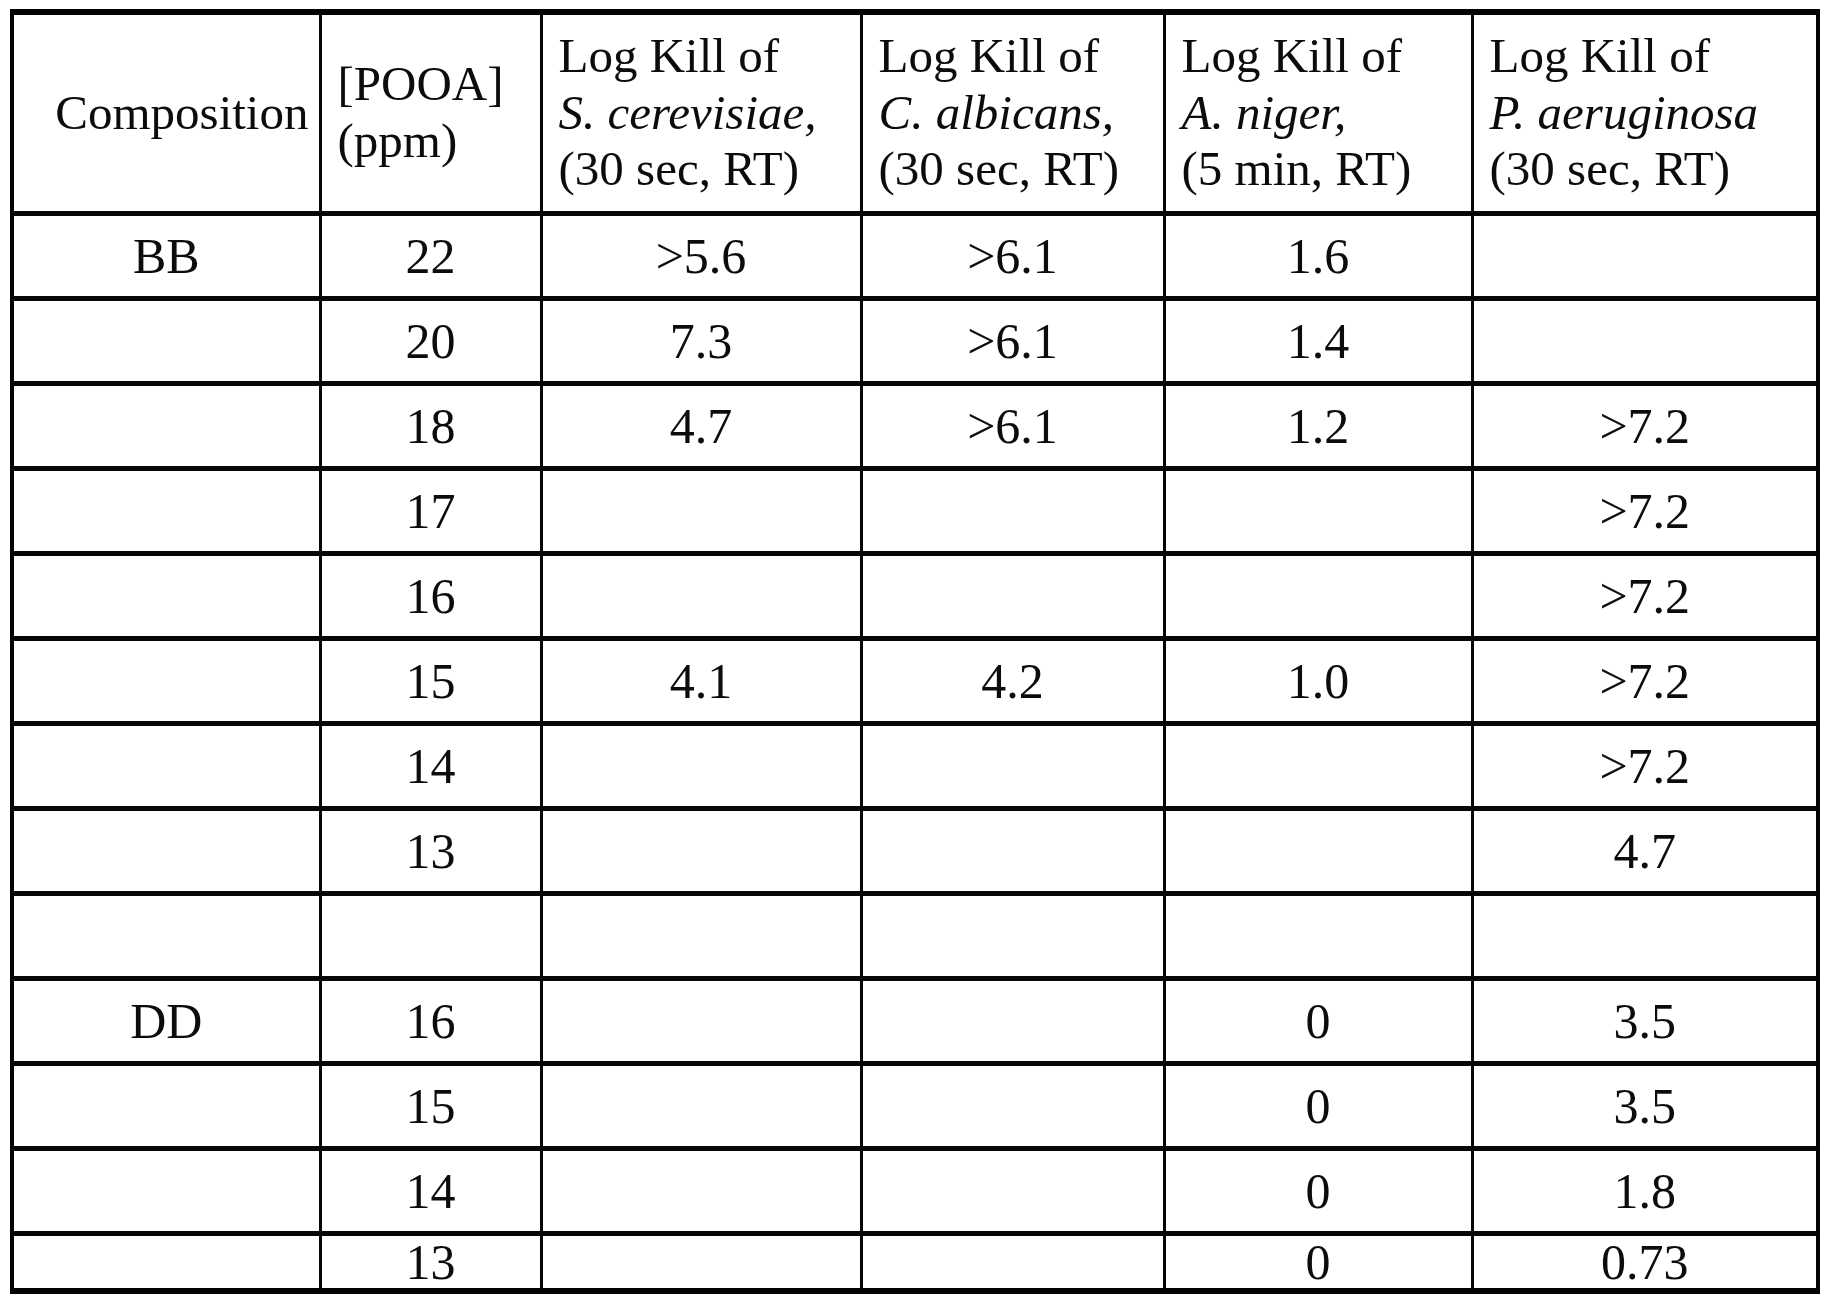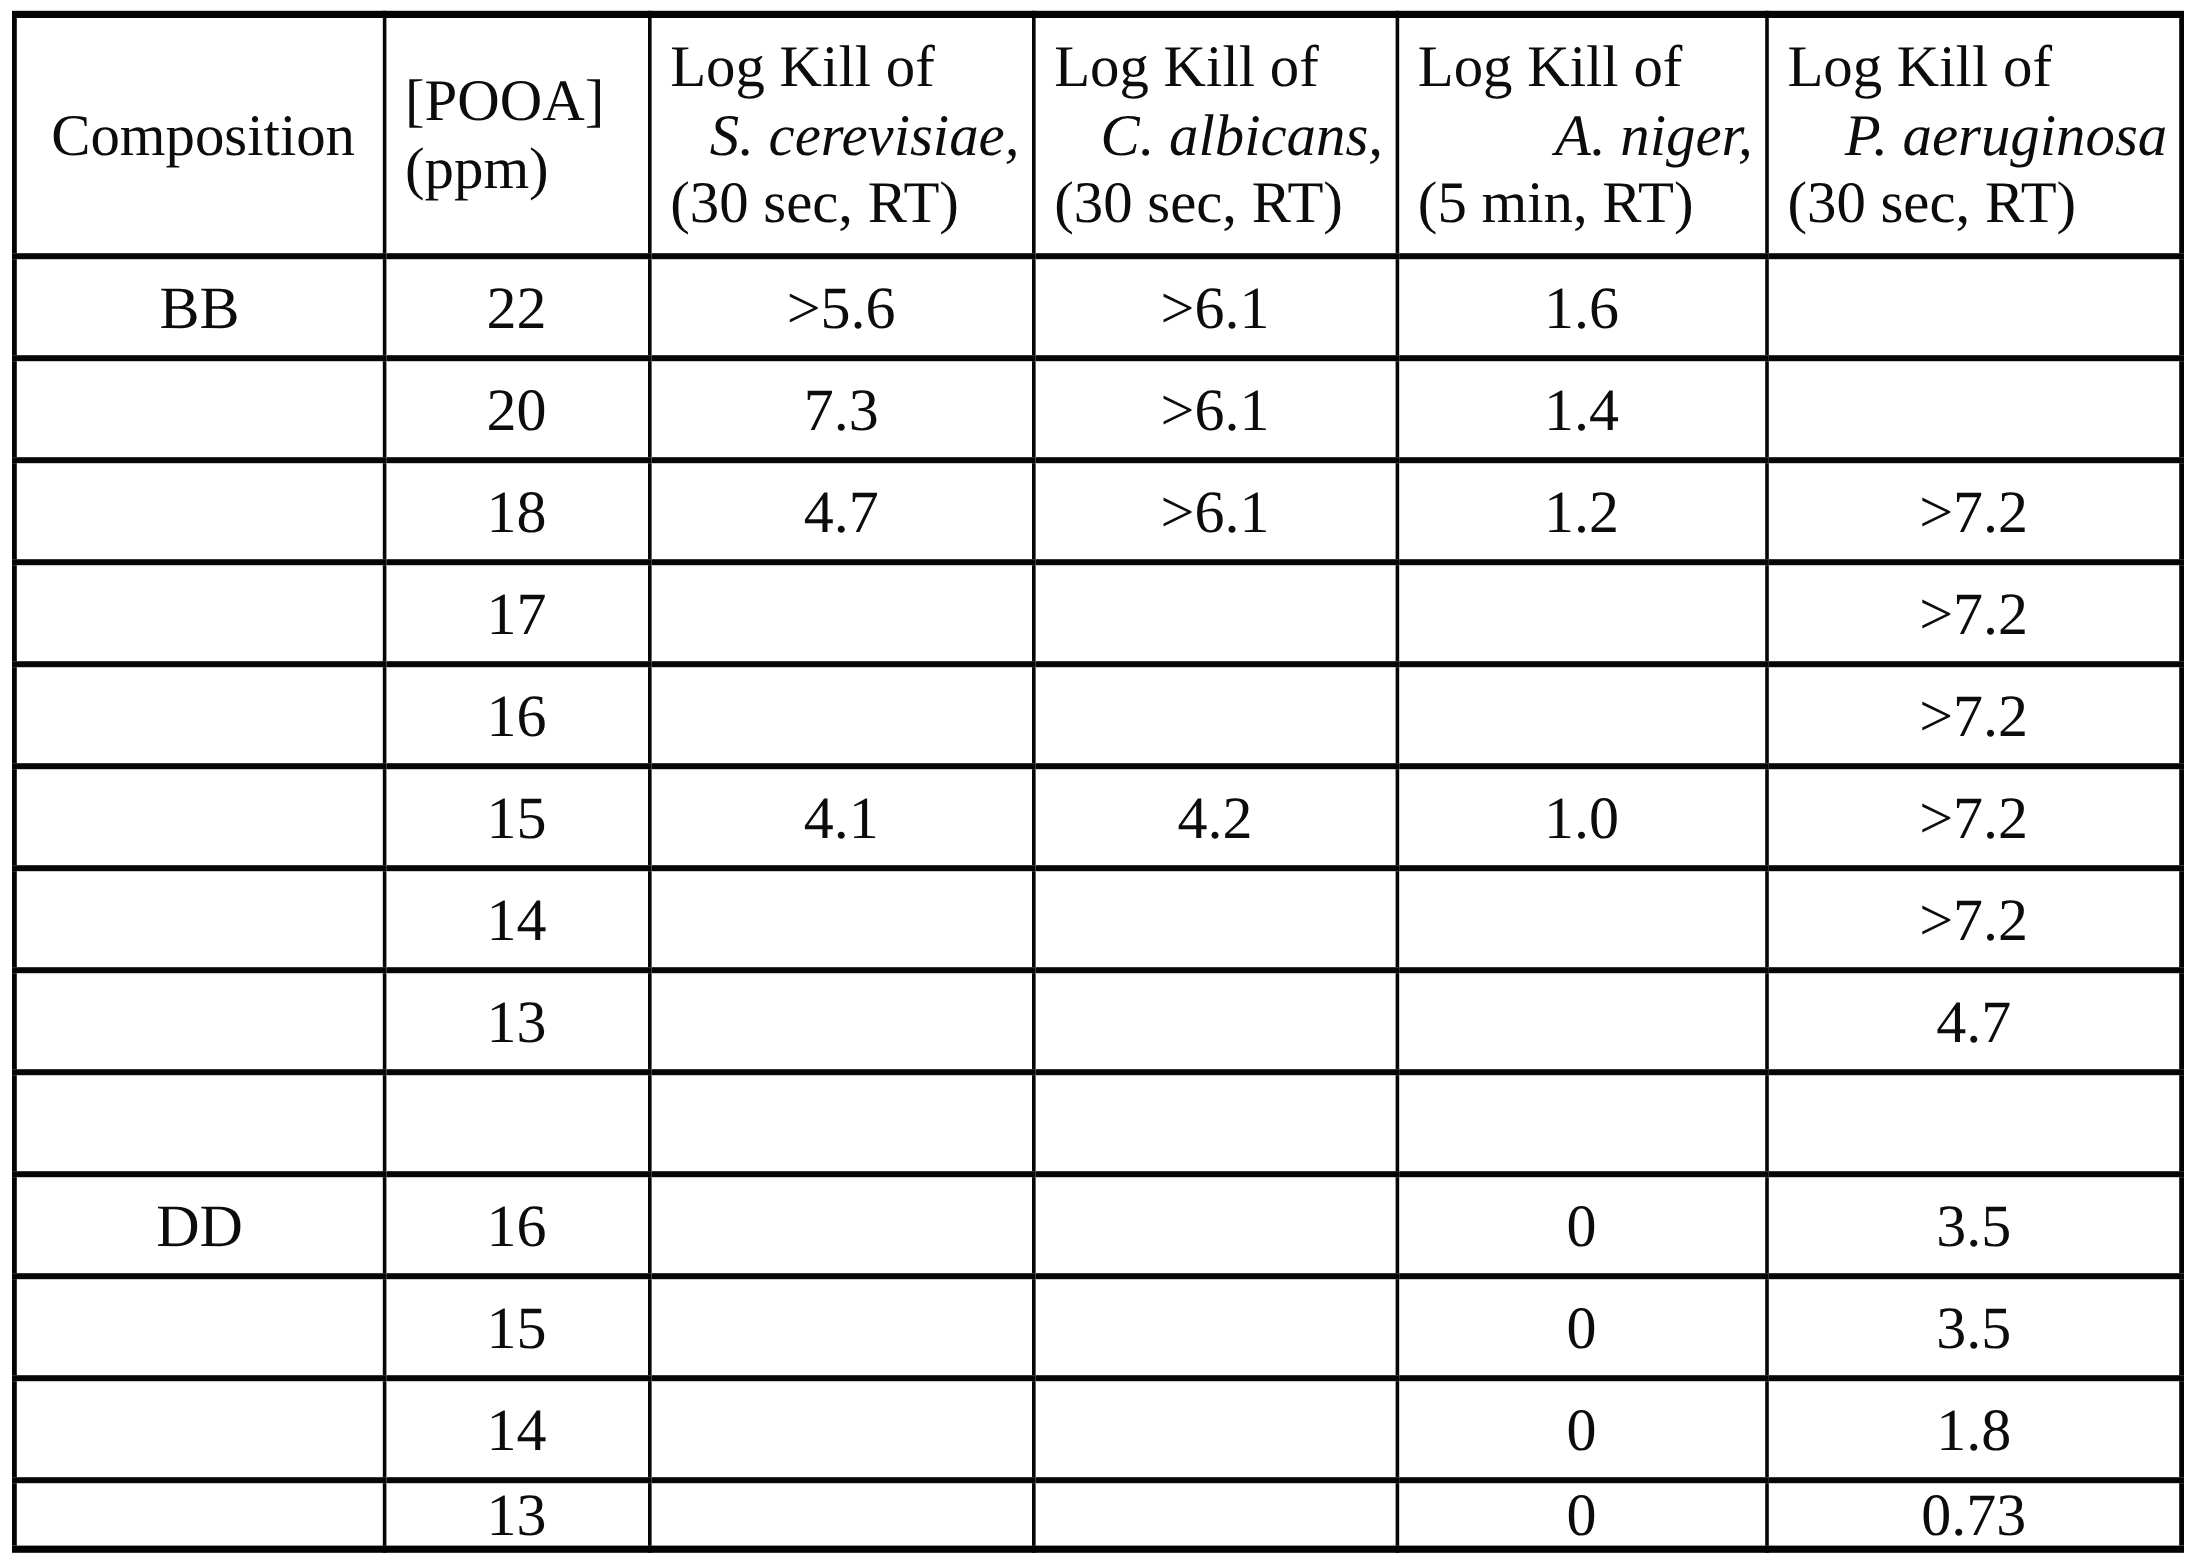--- a/index.html
+++ b/index.html
@@ -36,21 +36,21 @@
   .scan-table th {
     height: 192px;
     vertical-align: middle;
     text-align: left;
     font-weight: normal;
     font-size: 49px;
     line-height: 1.16;
     padding: 2px 10px 2px 16px;
   }
   .hline { display: block; }
-  .species { font-style: italic; text-align: right; }
+  .species { font-style: italic; }
   
   .scan-table td {
     height: 80px;
     vertical-align: middle;
     text-align: center;
     font-size: 50px;
     line-height: 1;
     padding: 0 6px;
   }
   .scan-table tr.short-row td {
@@ -64,21 +64,21 @@
   <colgroup>
     <col style="width:308px">
     <col style="width:221px">
     <col style="width:320px">
     <col style="width:303px">
     <col style="width:308px">
     <col style="width:346px">
   </colgroup>
   <thead>
     <tr>
-      <th style="text-align:center;">
+      <th style="text-align:right;">
         <span class="hline">Composition</span>
       </th>
       <th>
         <span class="hline">[POOA]</span>
         <span class="hline">(ppm)</span>
       </th>
       <th>
         <span class="hline">Log Kill of</span>
         <span class="hline species">S. cerevisiae,</span>
         <span class="hline">(30 sec, RT)</span>

